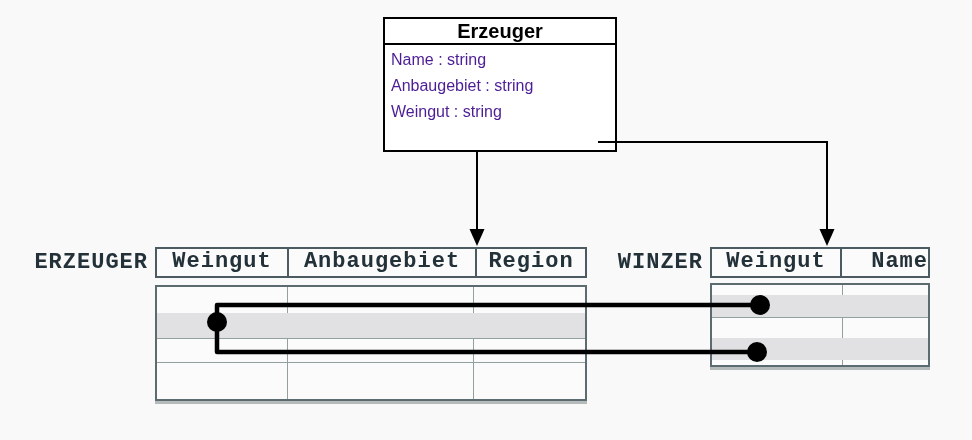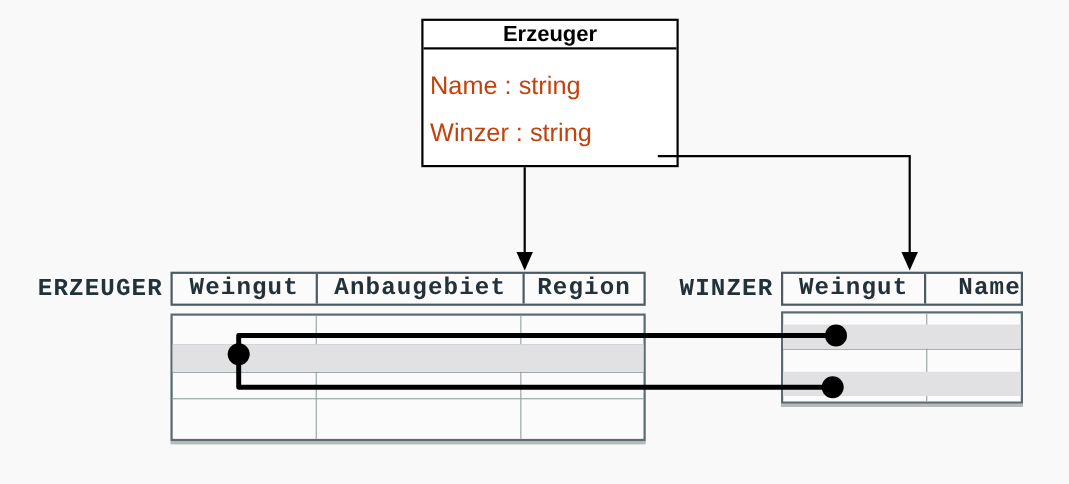--- a/index.html
+++ b/index.html
@@ -11,21 +11,21 @@
   .class-box{
     position:absolute;left:383px;top:17px;width:234px;height:135px;
     background:#ffffff;border:2.5px solid #000;box-sizing:border-box;
   }
   .class-title{
     height:24px;line-height:24px;border-bottom:2px solid #000;
     text-align:center;font-weight:bold;font-size:20px;color:#000;
   }
   .class-attrs{padding:2px 6px 0 6px;}
   .class-attr{
-    height:26px;line-height:26px;font-size:23px;color:#c2410c;white-space:nowrap;margin-top:17px;
+    height:26px;line-height:26px;font-size:16px;color:#4c1d95;white-space:nowrap;
   }
   
   .tbl-label{
     position:absolute;top:247px;height:31px;line-height:31px;
     font-family:"Liberation Mono", monospace;font-weight:bold;
     font-size:22px;letter-spacing:1px;color:#233139;white-space:nowrap;
   }
   
   .hdr{
     position:absolute;top:247px;height:31px;box-sizing:border-box;
@@ -52,21 +52,22 @@
 </style>
 </head>
 <body>
 
 <div class="canvas">
 
   <div class="class-box">
     <div class="class-title">Erzeuger</div>
     <div class="class-attrs">
       <div class="class-attr">Name : string</div>
-      <div class="class-attr">Winzer : string</div>
+      <div class="class-attr">Anbaugebiet : string</div>
+      <div class="class-attr">Weingut : string</div>
     </div>
   </div>
 
   <div class="tbl-label" style="right:824px;">ERZEUGER</div>
 
   <div class="hdr" style="left:155px;width:432px;">
     <div class="hdr-cell divider" style="width:132px;">Weingut</div>
     <div class="hdr-cell divider" style="width:188px;">Anbaugebiet</div>
     <div class="hdr-cell" style="flex:1;">Region</div>
   </div>

